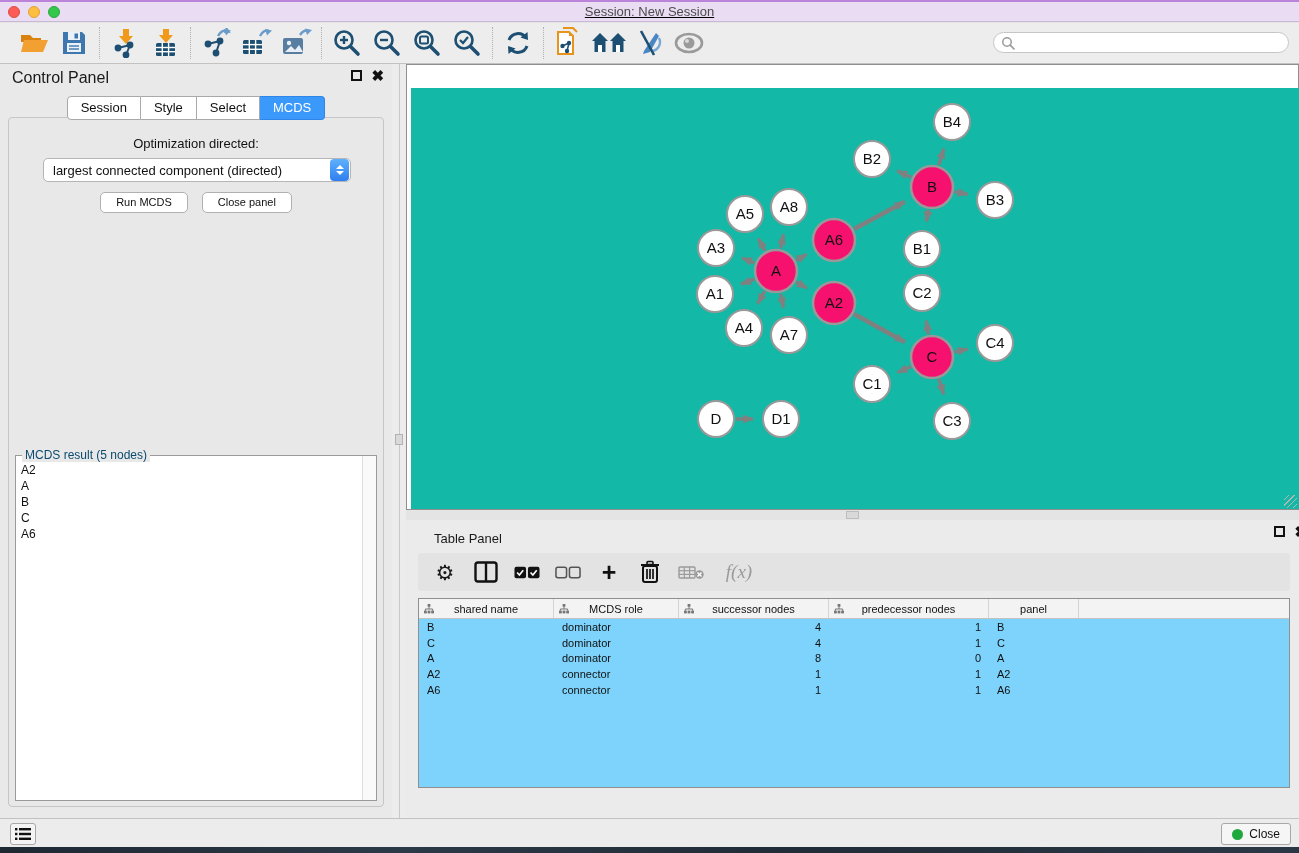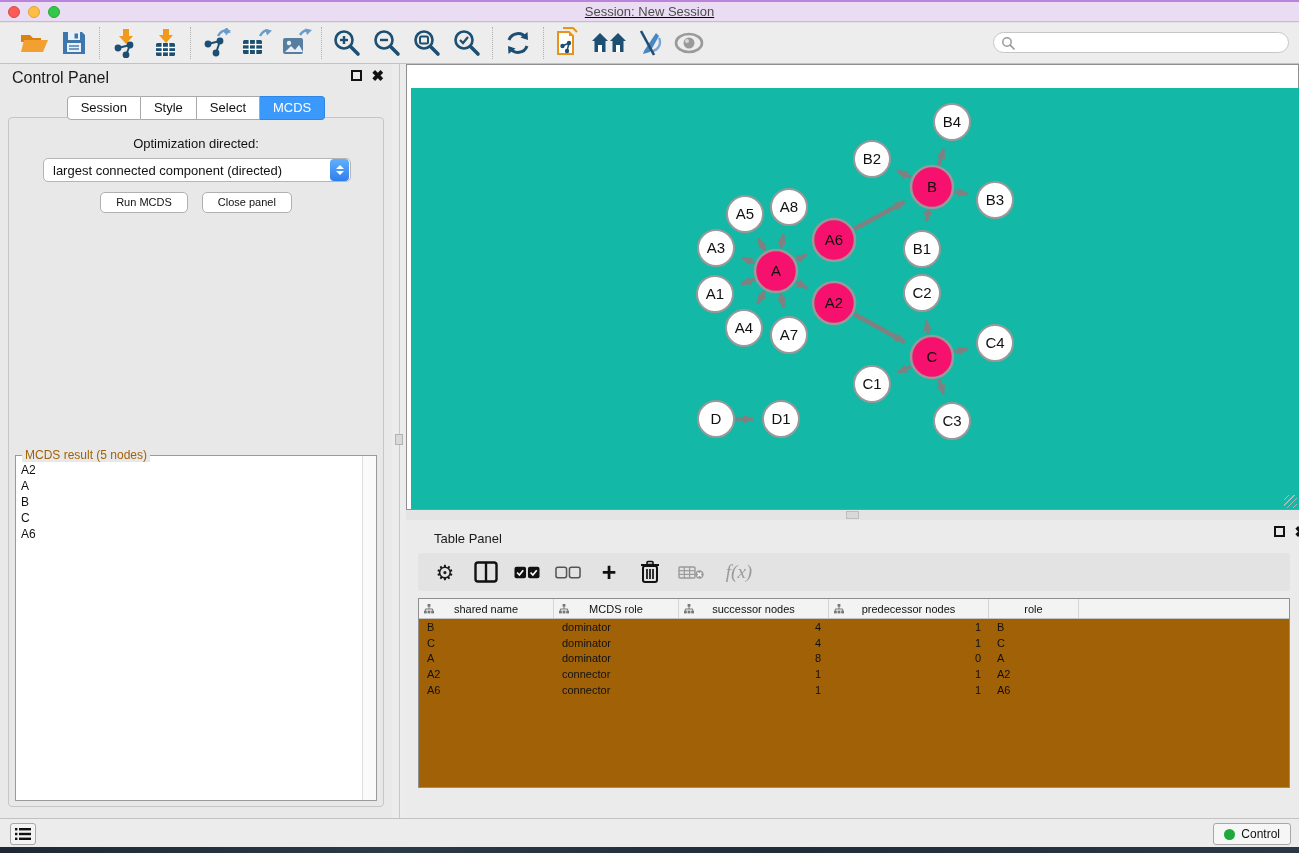--- a/index.html
+++ b/index.html
@@ -50,21 +50,21 @@
     background:linear-gradient(#5fb1fb,#2f7ef0); display:flex; flex-direction:column; align-items:center; justify-content:center; gap:2px; }
   .chev { width:0; height:0; border-left:4px solid transparent; border-right:4px solid transparent; }
   .chev.up { border-bottom:4px solid #fff; }
   .chev.down { border-top:4px solid #fff; }
   .btn-row { position:absolute; left:0; top:74px; width:100%; display:flex; justify-content:center; gap:14px; }
   .push-btn { font-size:11px; color:#111; background:#fff; border:1px solid #b0b0b0; border-radius:5px;
     padding:3px 15px 4px; cursor:default; }
   .result-box { position:absolute; left:6px; top:337px; width:362px; height:346px;
     border:1px solid #9a9a9a; background:#fff; }
   .result-legend { position:absolute; left:6px; top:-8px; background:#e8e8e8; padding:0 3px;
-    font-size:12px; color:#a16207; }
+    font-size:12px; color:#0c4a6e; }
   .mcds-list { position:absolute; left:0; top:2px; bottom:0; right:14px; padding:4px 0 0 5px; overflow:hidden; }
   .mcds-item { font-size:12px; color:#111; line-height:16px; }
   .vtrack { position:absolute; right:0; top:0; bottom:0; width:14px; background:#fafafa; border-left:1px solid #ddd; }
 
   
   .vsplit { position:absolute; left:392px; top:64px; width:14px; height:754px; background:#ececec; }
   .vsplit .line { position:absolute; left:7px; top:0; height:100%; border-left:1px solid #c8c8c8; }
   .vsplit .handle { position:absolute; left:3px; top:370px; width:8px; height:11px; background:#d9d9d9; border:1px solid #b2b2b2; }
 
   
@@ -86,21 +86,21 @@
   
   .tpanel { position:absolute; left:406px; top:520px; width:893px; height:298px; background:#ebebeb; }
   .tp-header { position:absolute; left:16px; top:0; width:100%; height:26px; display:flex; align-items:flex-end; padding:0 12px; }
   .tp-header .hdr-title { font-size:13px; color:#1a1a1a; }
   .tp-toolbar { position:absolute; left:12px; top:33px; width:872px; height:38px; background:#e3e3e3;
     border-radius:3px; display:flex; align-items:center; gap:15px; padding-left:14px; }
   .tp-icon { display:flex; align-items:center; justify-content:center; width:26px; height:28px; }
   .gear-glyph { font-size:21px; color:#1a1a1a; line-height:1; }
   .plus-glyph { font-size:25px; font-weight:bold; color:#111; line-height:1; }
   .fx-glyph { font-family:"Liberation Serif", serif; font-style:italic; font-size:19px; color:#9a9a9a; }
-  .dtable { position:absolute; left:12px; top:78px; width:872px; height:190px; background:#a16207; border:1px solid #8f8f8f; }
+  .dtable { position:absolute; left:12px; top:78px; width:872px; height:190px; background:#7dd3fc; border:1px solid #8f8f8f; }
   .dt-header { display:flex; height:20px; background:#f3f3f3; border-bottom:1px solid #c2c2c2; }
   .dt-hcell { position:relative; display:flex; align-items:center; justify-content:center;
     font-size:11px; color:#111; border-right:1px solid #d4d4d4; }
   .dt-hcell .colicon { position:absolute; left:5px; top:5px; }
   .dt-row { display:flex; height:15.7px; align-items:center; }
   .dt-cell { font-size:11px; color:#111; padding:0 8px; white-space:nowrap; overflow:hidden; }
   .dt-cell.left { text-align:left; } .dt-cell.right { text-align:right; }
 
   .bottom-tabs { position:absolute; left:0; top:269px; width:100%; display:flex; justify-content:center; }
   .bt-tab { font-size:13px; color:#111; background:#fff; border:1px solid #b0b0b0; border-left:none;
@@ -568,21 +568,21 @@
               <line x1="1.4" y1="5" x2="8.6" y2="5" stroke="#777" stroke-width="1"></line>
               <line x1="1.4" y1="5" x2="1.4" y2="6.6" stroke="#777" stroke-width="1"></line>
               <line x1="8.6" y1="5" x2="8.6" y2="6.6" stroke="#777" stroke-width="1"></line>
               <rect x="0" y="6.6" width="2.8" height="2.8" fill="#777"></rect>
               <rect x="3.6" y="6.6" width="2.8" height="2.8" fill="#777"></rect>
               <rect x="7.2" y="6.6" width="2.8" height="2.8" fill="#777"></rect>
             </svg>
             <span>predecessor nodes</span>
           </div>
           <div class="dt-hcell" style="width: 90px;">
-            <span>role</span>
+            <span>panel</span>
           </div>
           <div class="dt-hcell" style="flex: 1 1 0%; border-right: none;"></div>
         </div>
       <div class="dt-body">
           <div class="dt-row">
             <div class="dt-cell left" style="width: 135px;">B</div>
             <div class="dt-cell left" style="width: 125px;">dominator</div>
             <div class="dt-cell right" style="width: 150px;">4</div>
             <div class="dt-cell right" style="width: 160px;">1</div>
             <div class="dt-cell left" style="width: 90px;">B</div>
@@ -625,18 +625,18 @@
           <rect x="0" y="1" width="2.4" height="2.4" fill="#111"></rect>
           <rect x="4" y="1" width="12" height="2.4" fill="#111"></rect>
           <rect x="0" y="5.8" width="2.4" height="2.4" fill="#111"></rect>
           <rect x="4" y="5.8" width="12" height="2.4" fill="#111"></rect>
           <rect x="0" y="10.6" width="2.4" height="2.4" fill="#111"></rect>
           <rect x="4" y="10.6" width="12" height="2.4" fill="#111"></rect>
         </svg>
     </div>
     <div class="memory-btn">
       <span class="memory-dot"></span>
-      <span class="memory-label">Control</span>
+      <span class="memory-label">Close</span>
     </div>
   </div>
   <div class="desktop-strip"></div>
 
 </div>
 
 </body></html>

